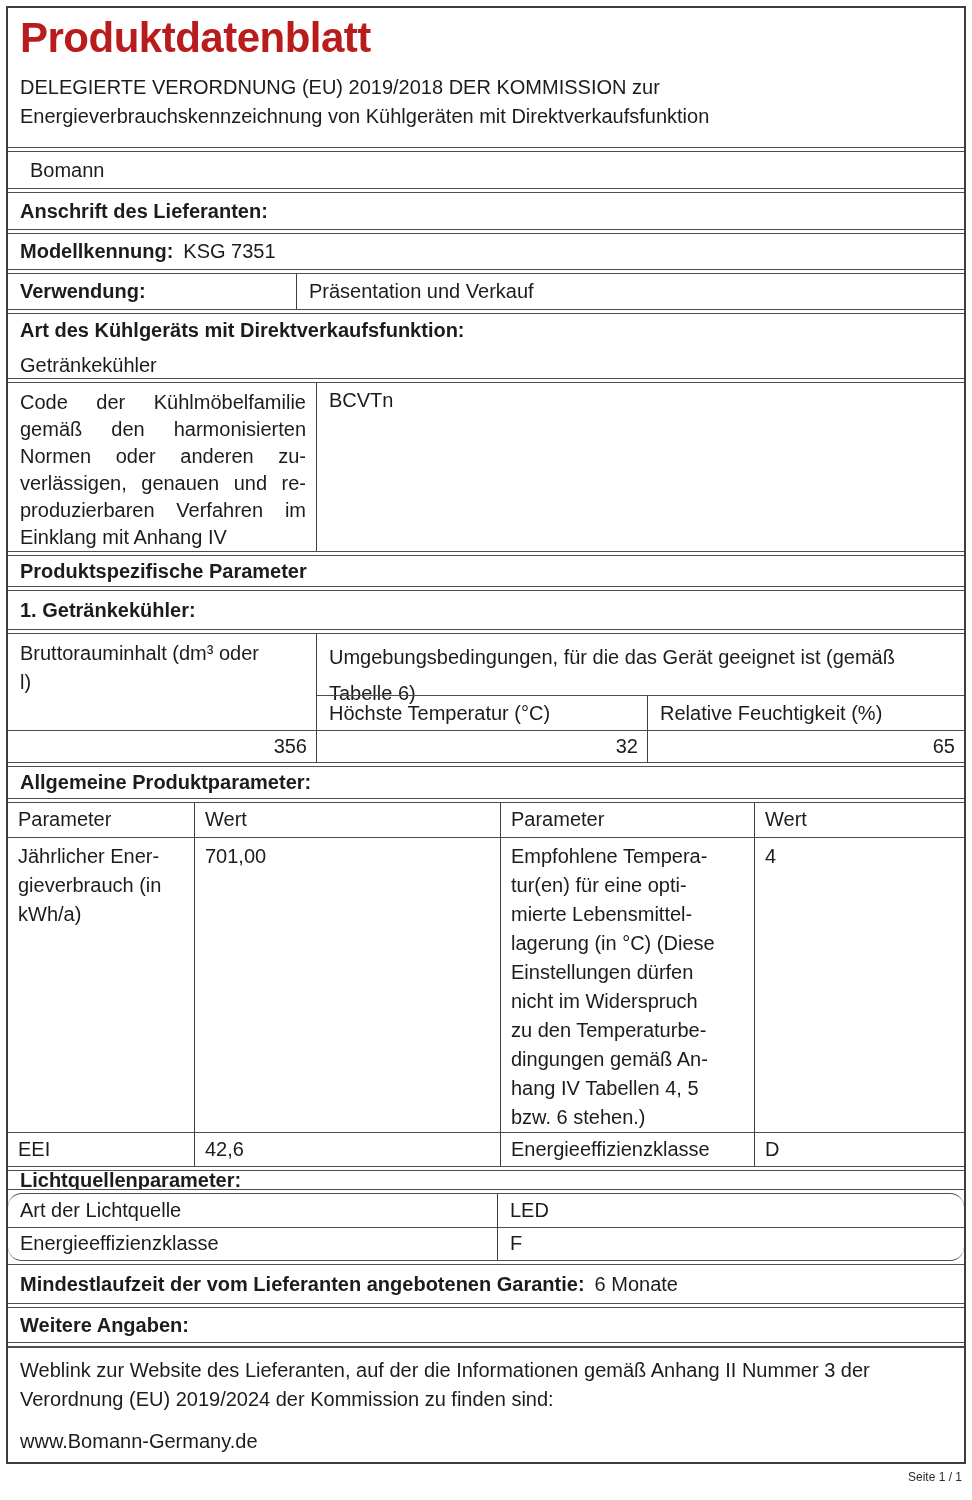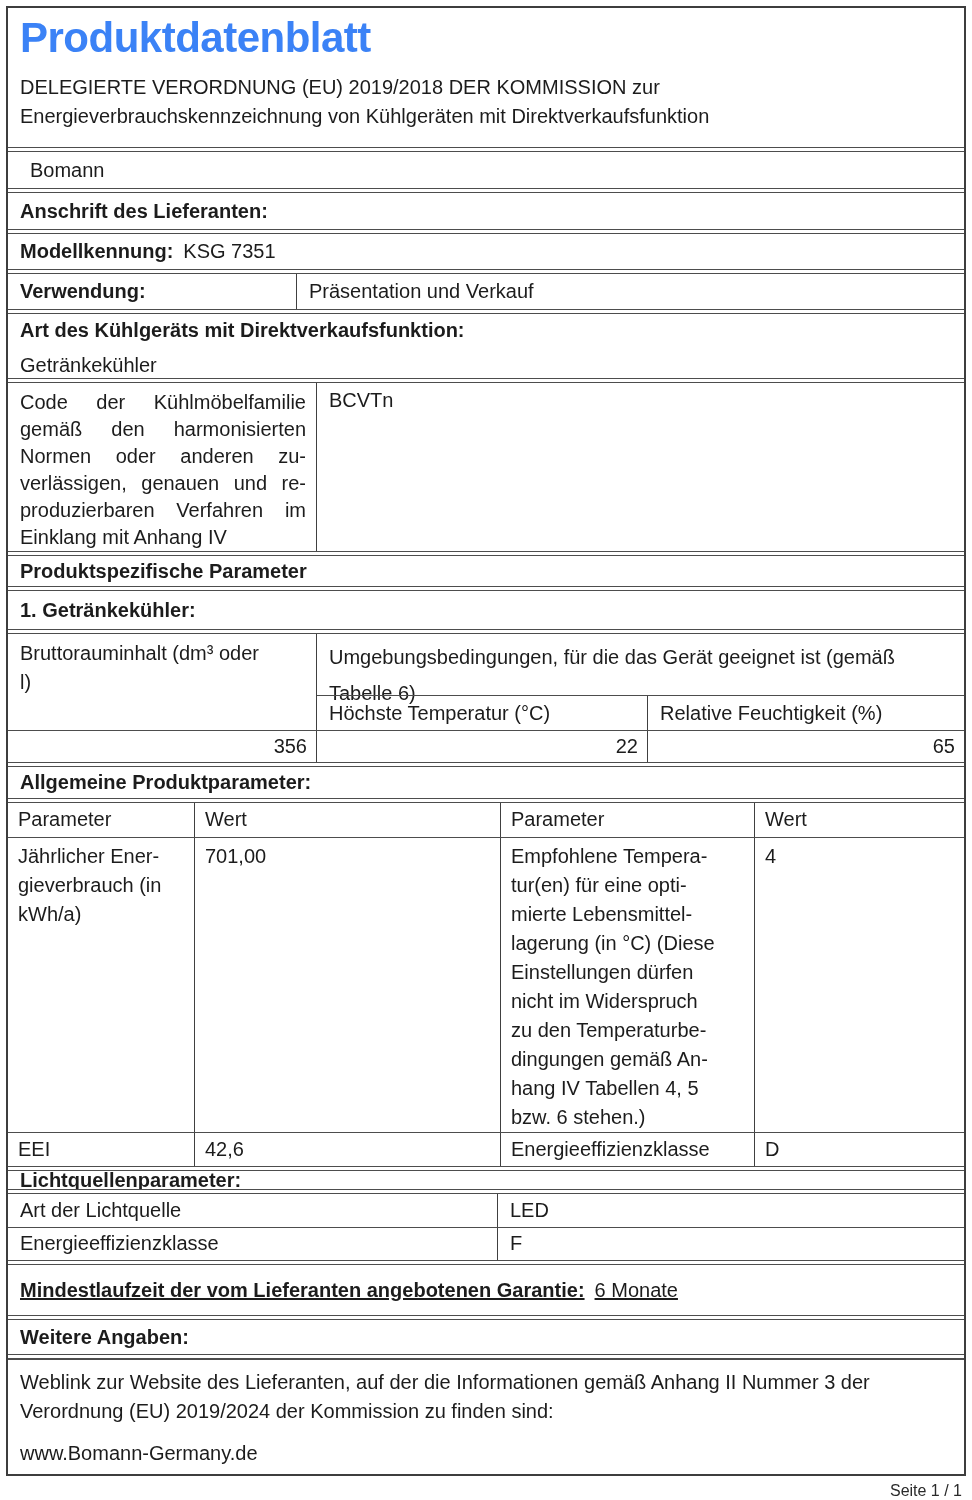--- a/index.html
+++ b/index.html
@@ -36,30 +36,30 @@
     letter-spacing:-0.5px;margin:0;
   }
   .subtitle{margin-top:11px;font-size:20px;line-height:29px;}
   
   .jline{text-align:justify;text-align-last:justify;line-height:27px;}
   .jline.last{text-align-last:left;}
   
   .gt-head > div, .gt-row > div{padding-left:10px;}
   .footer{
     text-align:right;margin:6px 10px 0 0;
-    font-size:16px;color:#2a2a2a;
+    font-size:12px;color:#2a2a2a;
   }
 </style>
 </head>
 <body>
 
 <div class="sheet">
 
   <div class="blk" style="height:140px;padding:6px 12px 0;">
-    <div class="title" style="color:#3b82f6;">Produktdatenblatt</div>
+    <div class="title" style="color:#b91c1c;">Produktdatenblatt</div>
     <div class="subtitle pre">DELEGIERTE VERORDNUNG (EU) 2019/2018 DER KOMMISSION zur
 Energieverbrauchskennzeichnung von Kühlgeräten mit Direktverkaufsfunktion</div>
   </div>
 
   <div class="blk vc" style="height:38px;">
     <span class="val">Bomann</span>
   </div>
 
   <div class="blk vc" style="height:38px;">
     <span class="b">Anschrift des Lieferanten:</span>
@@ -104,21 +104,21 @@
         <div class="pre" style="height:61px;padding:5px 10px 0 12px;line-height:36px;box-sizing:border-box;">Umgebungsbedingungen, für die das Gerät geeignet ist (gemäß
 Tabelle 6)</div>
         <div class="cols" style="border-top:1px solid #4d4d4d;flex:1;">
           <div class="vc" style="width:330px;">Höchste Temperatur (°C)</div>
           <div class="vc vline" style="flex:1;">Relative Feuchtigkeit (%)</div>
         </div>
       </div>
     </div>
     <div class="cols" style="border-top:1px solid #4d4d4d;height:31px;">
       <div class="num" style="width:308px;">356</div>
-      <div class="num vline" style="width:331px;">22</div>
+      <div class="num vline" style="width:331px;">32</div>
       <div class="num vline" style="flex:1;">65</div>
     </div>
   </div>
 
   <div class="blk vc b" style="height:33px;">Allgemeine Produktparameter:</div>
 
   <div class="blk" style="height:365px;display:flex;flex-direction:column;">
     <div class="cols gt-head" style="height:35px;">
       <div class="vc" style="width:186px;">Parameter</div>
       <div class="vc vline" style="width:306px;">Wert</div>
@@ -145,32 +145,32 @@
     <div class="cols gt-row" style="border-top:1px solid #4d4d4d;height:35px;">
       <div class="vc" style="width:186px;padding-left:10px;">EEI</div>
       <div class="vc vline" style="width:306px;padding-left:10px;">42,6</div>
       <div class="vc vline" style="width:254px;padding-left:10px;">Energieeffizienzklasse</div>
       <div class="vc vline" style="flex:1;padding-left:10px;">D</div>
     </div>
   </div>
 
   <div class="blk vc b" style="height:20px;">Lichtquellenparameter:</div>
 
-  <div class="blk" style="height:68px;display:flex;flex-direction:column;">
+  <div class="blk" style="height:68px;display:flex;flex-direction:column;border-radius:14px;">
     <div class="cols" style="flex:1;">
       <div class="vc" style="width:489px;">Art der Lichtquelle</div>
       <div class="vc vline" style="flex:1;">LED</div>
     </div>
     <div class="cols" style="border-top:1px solid #4d4d4d;flex:1;">
       <div class="vc" style="width:489px;">Energieeffizienzklasse</div>
       <div class="vc vline" style="flex:1;">F</div>
     </div>
   </div>
 
-  <div class="blk vc" style="height:52px;text-decoration:underline;">
+  <div class="blk vc" style="height:40px;">
     <span class="b">Mindestlaufzeit der vom Lieferanten angebotenen Garantie:</span>
     <span class="val">6 Monate</span>
   </div>
 
   <div class="blk vc b" style="height:36px;">Weitere Angaben:</div>
 
   <div class="blk" style="height:116px;border-top-width:2px;padding:8px 12px 0;">
     <div class="pre" style="line-height:29px;">Weblink zur Website des Lieferanten, auf der die Informationen gemäß Anhang II Nummer 3 der
 Verordnung (EU) 2019/2024 der Kommission zu finden sind:</div>
     <div style="margin-top:16px;">www.Bomann-Germany.de</div>

